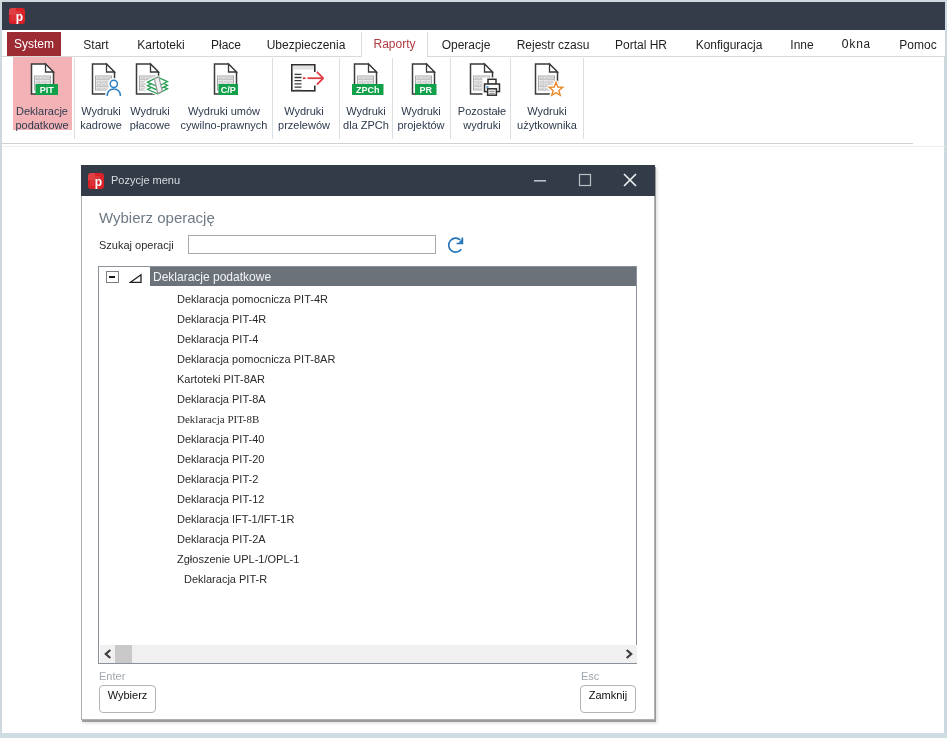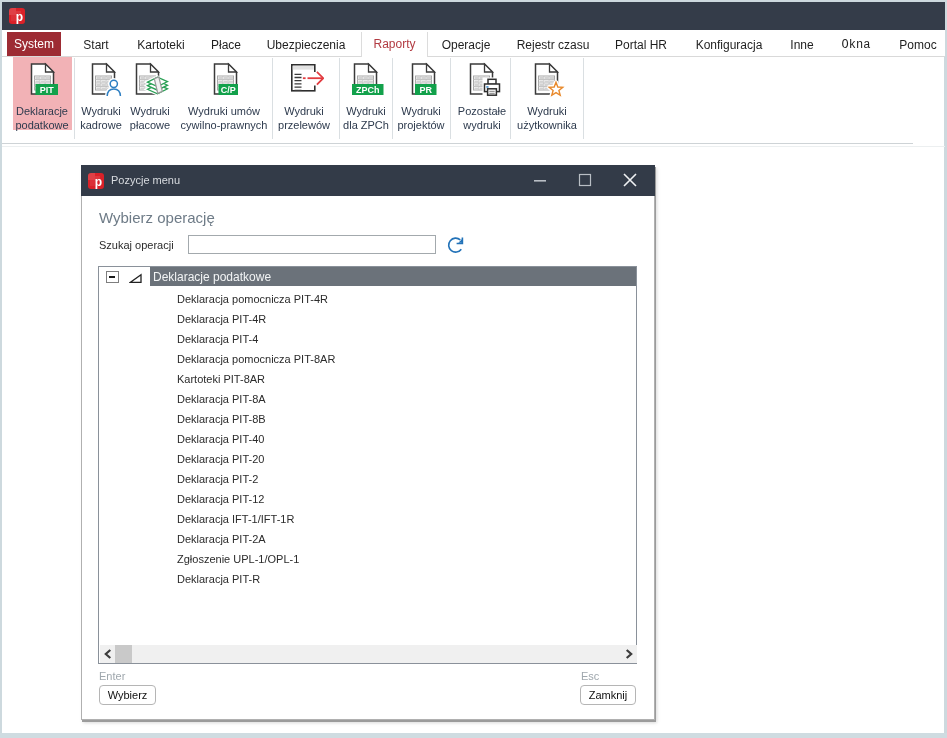--- a/index.html
+++ b/index.html
@@ -54,21 +54,21 @@
 #lhead .dark { position:absolute; left:51px; top:0; width:486px; height:19px; background:#6b727a; }
 #lhead .htext { position:absolute; left:54px; top:3px; font-size:12px; color:#f2f4f5; }
 #minusbox { position:absolute; left:7px; top:4px; width:13px; height:12px; border:1px solid #7e7e7e; background:#fff; }
 #minusbox .dash { position:absolute; left:2px; top:4px; width:6px; height:2px; background:#1a1a1a; }
 .lrow { position:absolute; left:78px; font-size:11px; color:#2b2b2b; white-space:nowrap; }
 #hscroll { position:absolute; left:1px; top:378px; width:537px; height:18px; background:#f0f0f0; }
 #hthumb { position:absolute; left:15px; top:0px; width:17px; height:18px; background:#c9c9c9; }
 
 #l-enter { left:17px; top:474px; font-size:11px; color:#9fa7ad; }
 #l-esc { left:499px; top:474px; font-size:11px; color:#9fa7ad; }
-.dbtn { position:absolute; top:489px; height:20px; border:1px solid #b5b5b5; border-radius:4px; background:#fff; font-size:11px; color:#111; text-align:center; line-height:18px; }
+.dbtn { position:absolute; top:489px; height:28px; border:1px solid #b5b5b5; border-radius:4px; background:#fff; font-size:11px; color:#111; text-align:center; line-height:18px; }
 #btn-wybierz { left:17px; width:57px; }
 #btn-zamknij { left:498px; width:56px; }
 </style>
 </head>
 <body>
 <div id="app">
   <div id="edge-top" class="abs"></div>
   <div id="edge-left" class="abs"></div>
   <div id="edge-right" class="abs"></div>
   <div id="edge-bottom" class="abs"></div>
@@ -360,29 +360,29 @@
           <svg style="position:absolute; left:30px; top:6px;" width="14" height="11">
               <path d="M1.5 9.3 L12 9.3 L12 1.8 Z" fill="#fff" stroke="#222" stroke-width="1.3"></path>
             </svg>
         </div>
         <div class="lrow" style="top:26px;">Deklaracja pomocnicza PIT-4R</div>
         <div class="lrow" style="top:46px;">Deklaracja PIT-4R</div>
         <div class="lrow" style="top:66px;">Deklaracja PIT-4</div>
         <div class="lrow" style="top:86px;">Deklaracja pomocnicza PIT-8AR</div>
         <div class="lrow" style="top:106px;">Kartoteki PIT-8AR</div>
         <div class="lrow" style="top:126px;">Deklaracja PIT-8A</div>
-        <div class="lrow" style="top:146px;">Deklaracja PIT-8B</div>
+        <div class="lrow" style="top:146px;font-family:Liberation Serif, serif;">Deklaracja PIT-8B</div>
         <div class="lrow" style="top:166px;">Deklaracja PIT-40</div>
         <div class="lrow" style="top:186px;">Deklaracja PIT-20</div>
         <div class="lrow" style="top:206px;">Deklaracja PIT-2</div>
         <div class="lrow" style="top:226px;">Deklaracja PIT-12</div>
         <div class="lrow" style="top:246px;">Deklaracja IFT-1/IFT-1R</div>
         <div class="lrow" style="top:266px;">Deklaracja PIT-2A</div>
         <div class="lrow" style="top:286px;">Zgłoszenie UPL-1/OPL-1</div>
-        <div class="lrow" style="top:306px;">Deklaracja PIT-R</div>
+        <div class="lrow" style="top:306px;margin-left:7px;">Deklaracja PIT-R</div>
         <div id="hscroll">
           <svg style="position:absolute;left:4px;top:4px;" width="8" height="10">
               <path d="M6.3 1 L1.8 5 L6.3 9" stroke="#3c3c3c" stroke-width="2.2" fill="none"></path>
             </svg>
           <div id="hthumb"></div>
           <svg style="position:absolute;right:4px;top:4px;" width="8" height="10">
               <path d="M1.7 1 L6.2 5 L1.7 9" stroke="#3c3c3c" stroke-width="2.2" fill="none"></path>
             </svg>
         </div>
       </div>

